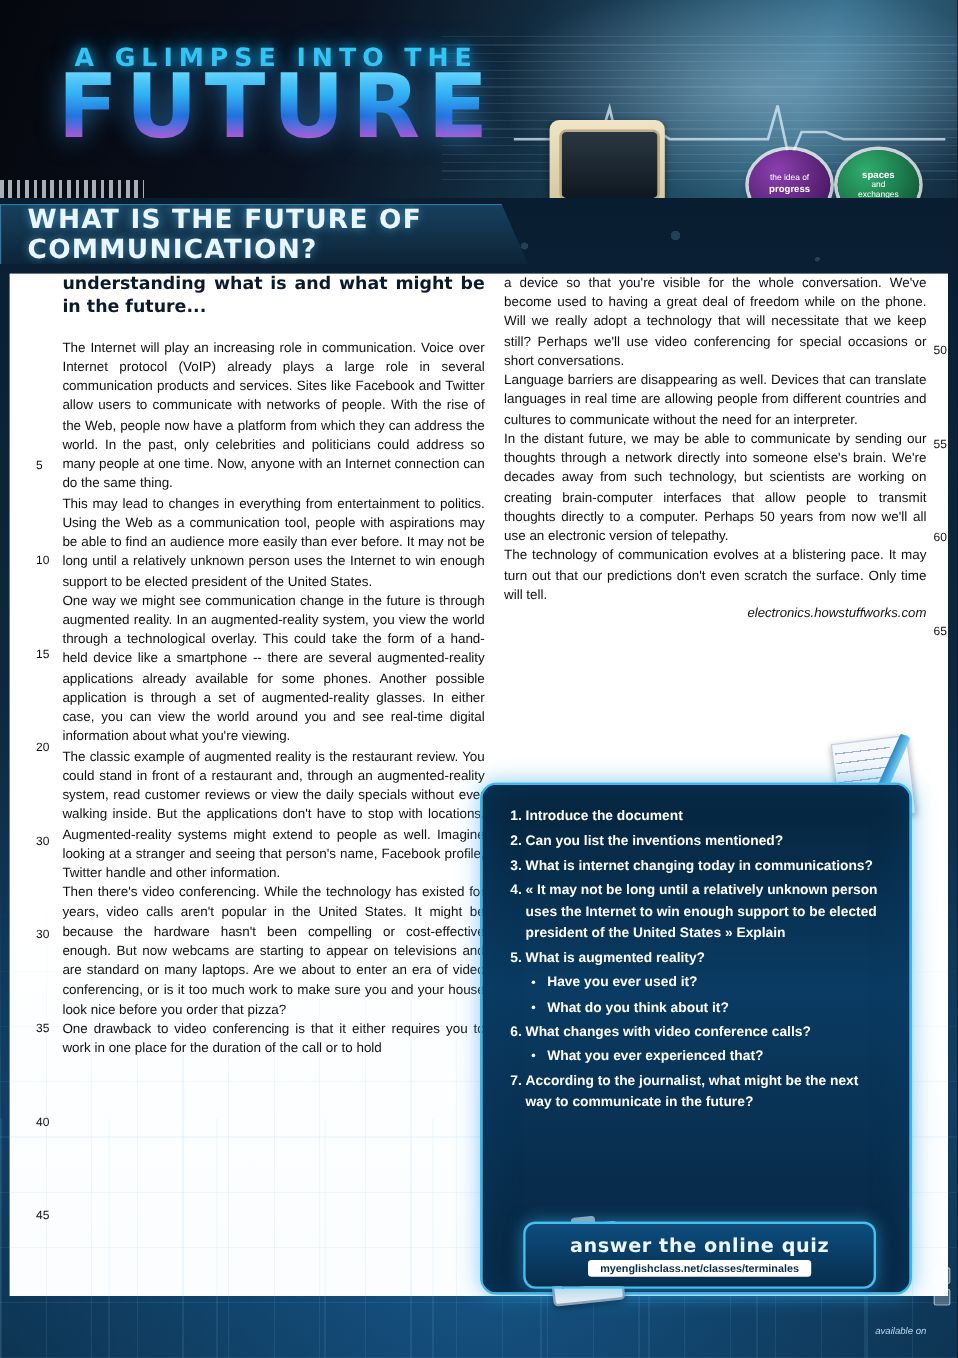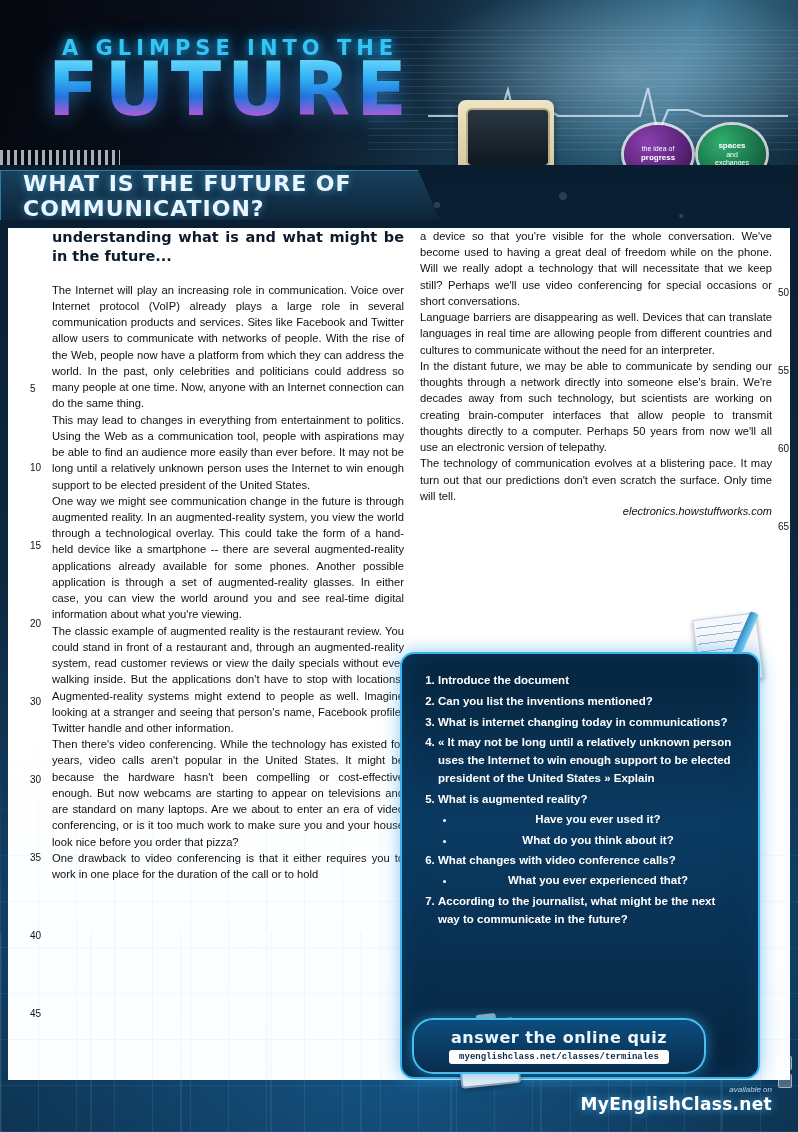--- a/index.html
+++ b/index.html
@@ -116,36 +116,36 @@
     position:absolute;left:400px;top:652px;width:360px;height:427px;
     background:linear-gradient(180deg,#06243c 0%,#0a3b63 40%,#07253f 100%);
     border:2px solid #39b5ef;border-radius:14px;
     box-shadow:0 0 18px rgba(40,160,230,.55), inset 0 0 28px rgba(10,60,100,.8);
     padding:18px 18px 14px 20px;box-sizing:border-box;
     color:#ffffff;font-size:11.5px;font-weight:bold;line-height:1.55;
   }
   .qpanel ol{margin:0;padding-left:16px;}
   .qpanel li{margin-bottom:3px;}
   .qpanel ul{margin:2px 0 2px 0;padding-left:18px;font-weight:bold;}
-  .qpanel ul li{list-style:disc;text-align:center;}
+  .qpanel ul li{list-style:disc;}
   .notepad{position:absolute;left:690px;top:612px;width:86px;height:72px;}
   .note-sheet{position:absolute;left:6px;top:4px;width:62px;height:64px;background:#f4f7fb;border:1px solid #c4cfdb;transform:rotate(-7deg);box-shadow:0 2px 5px rgba(0,0,0,.35);}
   .note-lines{position:absolute;left:8px;top:10px;width:46px;height:44px;background-image:repeating-linear-gradient(0deg,#9fb4c8 0 1px,transparent 1px 8px);transform:rotate(-7deg);}
   .pencil{position:absolute;left:46px;top:-2px;width:9px;height:70px;background:linear-gradient(90deg,#2e86c1,#7fd3f5);transform:rotate(24deg);border-radius:2px;}
   .pencil:after{content:"";position:absolute;left:0;bottom:-8px;border-left:4.5px solid transparent;border-right:4.5px solid transparent;border-top:9px solid #f0d8a8;}
   
   .quizbar{
-    position:absolute;left:412px;top:1018px;width:290px;height:52px;
+    position:absolute;left:436px;top:1018px;width:290px;height:52px;
     background:linear-gradient(180deg,#0d4d7e,#072d4d);
-    border:2px solid #46c0f0;border-radius:21px;
+    border:2px solid #46c0f0;border-radius:10px;
     box-shadow:0 0 14px rgba(50,170,235,.6);
     display:flex;flex-direction:column;align-items:center;justify-content:center;
   }
   .quiz-title{font-family:"DejaVu Sans", sans-serif;color:#eaf7ff;font-size:16px;font-weight:bold;letter-spacing:.5px;}
-  .quiz-url{background:#ffffff;color:#0a2b47;font-size:9px;font-weight:bold;padding:2px 10px;border-radius:3px;margin-top:3px;font-family:Liberation Mono, monospace;}
+  .quiz-url{background:#ffffff;color:#0a2b47;font-size:9px;font-weight:bold;padding:2px 10px;border-radius:3px;margin-top:3px;}
   .clipboard{position:absolute;left:458px;top:1014px;width:60px;height:70px;}
   .clip-body{position:absolute;left:0;top:6px;width:56px;height:62px;background:#e9eef3;border:2px solid #8ea4b8;border-radius:4px;transform:rotate(-6deg);box-shadow:0 2px 5px rgba(0,0,0,.4);}
   .clip-clip{position:absolute;left:18px;top:0;width:20px;height:10px;background:#9aa9b6;border-radius:3px;transform:rotate(-6deg);}
   .clip-rows{position:absolute;left:8px;top:18px;width:40px;height:40px;transform:rotate(-6deg);
     background-image:repeating-linear-gradient(0deg,#2b3b4a 0 2px,transparent 2px 10px);opacity:.75;}
   
   .footer-logo{
     position:absolute;right:26px;bottom:18px;text-align:right;color:#ffffff;
   }
   .footer-avail{font-size:8px;font-style:italic;color:#bcd8ef;}
@@ -280,16 +280,15 @@
     <div class="quiz-title">answer the online quiz</div>
     <div class="quiz-url">myenglishclass.net/classes/terminales</div>
   </div>
 
   <div class="footer-badges">
     <div class="fb"></div>
     <div class="fb"></div>
   </div>
   <div class="footer-logo">
     <div class="footer-avail">available on</div>
-    <div class="footer-name">MyEnglishClass.net</div>
   </div>
 
 </div>
 
 </body></html>

